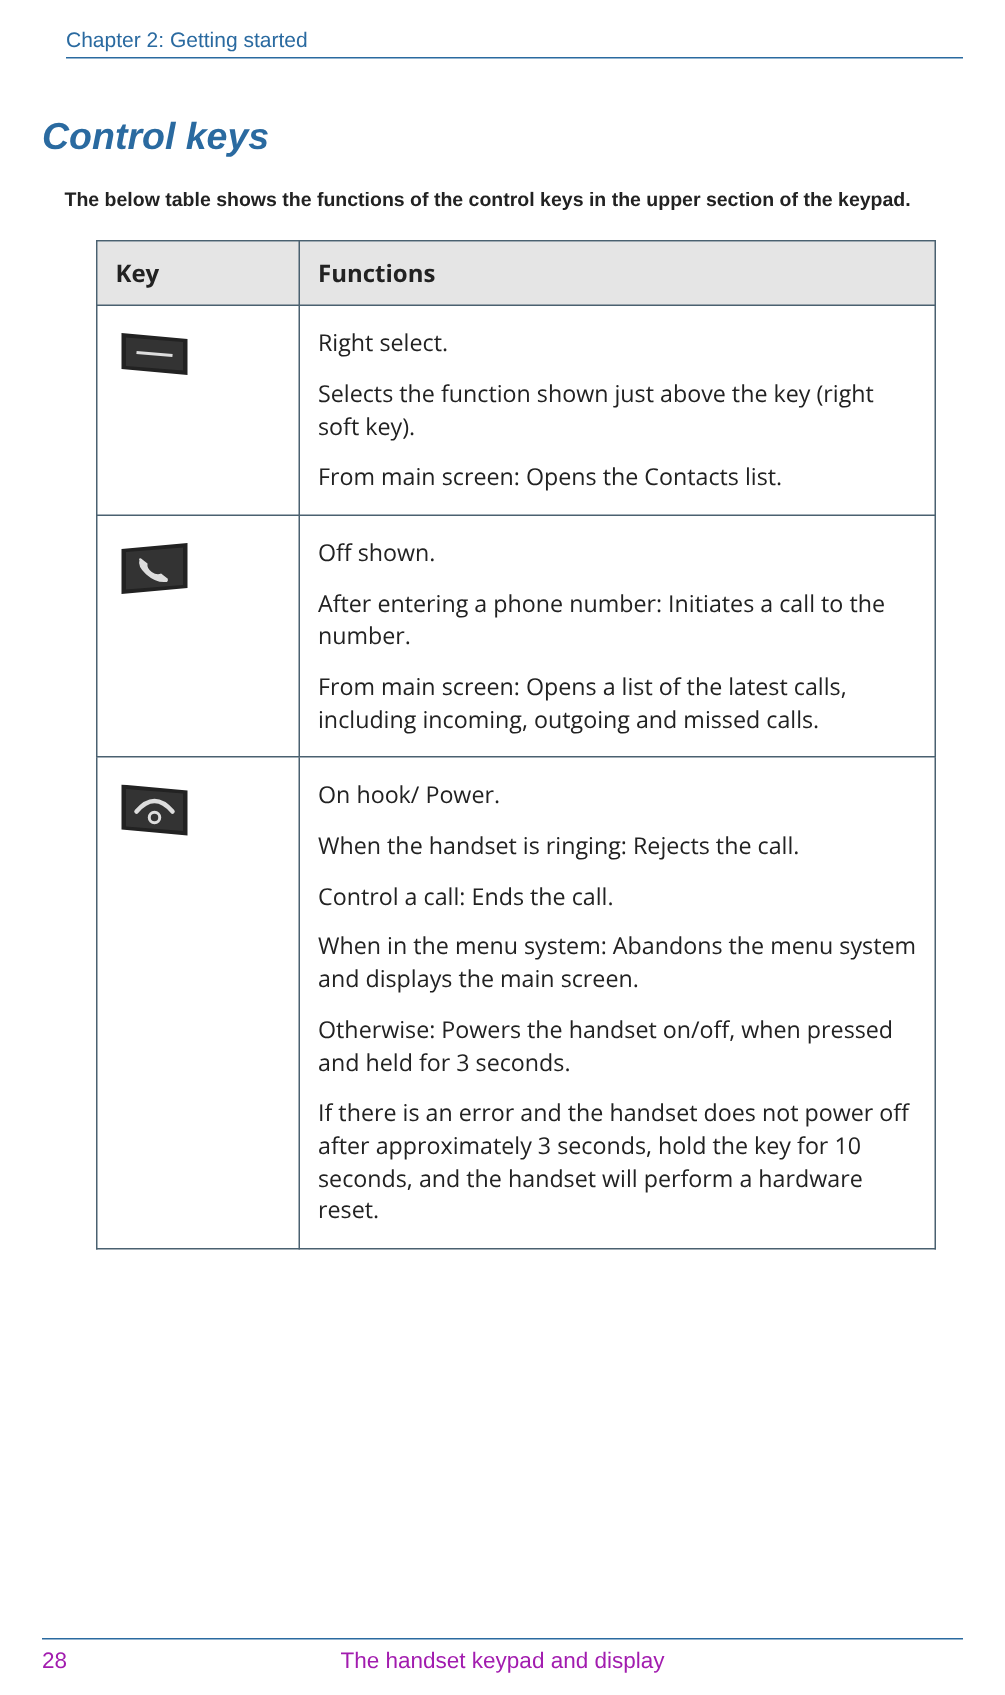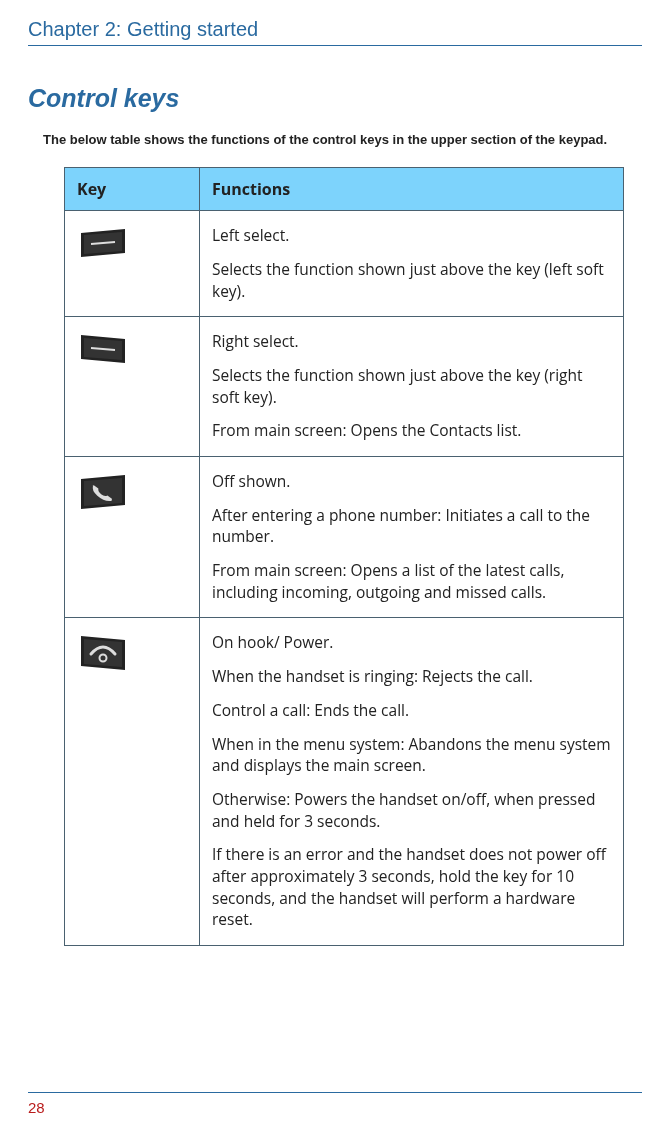--- a/index.html
+++ b/index.html
@@ -14,26 +14,27 @@
   }
   .page {
     padding: 18px 28px 0 28px;
     box-sizing: border-box;
     height: 100%;
     display: flex;
     flex-direction: column;
   }
   .top-bar {
     color: #2a6aa0;
-    font-size: 20px;
+    font-size: 14px;
     font-weight: 400;
     border-bottom: 1.5px solid #2a6aa0;
     padding-bottom: 4px;
     margin-bottom: 38px;
     font-family: "Segoe UI Semilight", "Segoe UI", sans-serif;
+    margin-left: 16px;
   }
   .section-title {
     color: #2a6aa0;
     font-size: 25px;
     font-weight: 700;
     font-style: italic;
     margin: 0 0 18px 0;
     font-family: "Segoe UI", sans-serif;
   }
   .intro {
@@ -50,21 +51,21 @@
     margin-left: 36px;
     margin-bottom: auto;
   }
   table.control-keys th,
   table.control-keys td {
     border: 1px solid #4a6170;
     text-align: left;
     vertical-align: top;
   }
   table.control-keys th {
-    background: #7dd3fc;
+    background: #e5e5e5;
     font-size: 16px;
     font-weight: 700;
     padding: 10px 12px;
     color: #222;
   }
   table.control-keys th.key-col {
     width: 110px;
   }
   table.control-keys td {
     padding: 14px 12px 10px 12px;
@@ -88,21 +89,21 @@
     display: inline-block;
     width: 48px;
     margin-left: 2px;
   }
   .footer {
     display: flex;
     align-items: center;
     border-top: 1.5px solid #2a6aa0;
     padding: 6px 0 14px 0;
     margin-top: 18px;
-    color: #b91c1c;
+    color: #a21caf;
     font-size: 15px;
     font-family: "Segoe UI Semilight", "Segoe UI", sans-serif;
   }
   .footer .page-num {
     width: 36px;
   }
   .footer .foot-title {
     flex: 1;
     text-align: center;
     padding-right: 36px;
@@ -120,35 +121,20 @@
 
   <table class="control-keys">
     <thead>
       <tr>
         <th class="key-col">Key</th>
         <th>Functions</th>
       </tr>
     </thead>
     <tbody>
 
-      <tr>
-        <td class="key-cell">
-          <span class="key-icon-box">
-            <svg viewBox="0 0 48 30" width="48" height="30">
-              <polygon points="2,4 46,0 46,24 2,28" fill="#222"></polygon>
-              <polygon points="5,6 43,3 43,22 5,25" fill="#333"></polygon>
-              <line x1="12" y1="15" x2="36" y2="13" stroke="#ddd" stroke-width="2"></line>
-            </svg>
-          </span>
-        </td>
-        <td>
-          <p>Left select.</p>
-          <p>Selects the function shown just above the key (left soft key).</p>
-        </td>
-      </tr>
 
       <tr>
         <td class="key-cell">
           <span class="key-icon-box">
             <svg viewBox="0 0 48 30" width="48" height="30">
               <polygon points="2,0 46,4 46,28 2,24" fill="#222"></polygon>
               <polygon points="5,3 43,6 43,25 5,22" fill="#333"></polygon>
               <line x1="12" y1="13" x2="36" y2="15" stroke="#ddd" stroke-width="2"></line>
             </svg>
           </span>
@@ -195,14 +181,15 @@
           <p>When in the menu system: Abandons the menu system and displays the main screen.</p>
           <p>Otherwise: Powers the handset on/off, when pressed and held for 3 seconds.</p>
           <p>If there is an error and the handset does not power off after approximately 3 seconds, hold the key for 10 seconds, and the handset will perform a hardware reset.</p>
         </td>
       </tr>
     </tbody>
   </table>
 
   <div class="footer">
     <span class="page-num">28</span>
+    <span class="foot-title">The handset keypad and display</span>
   </div>
 </div>
 
 </body></html>

